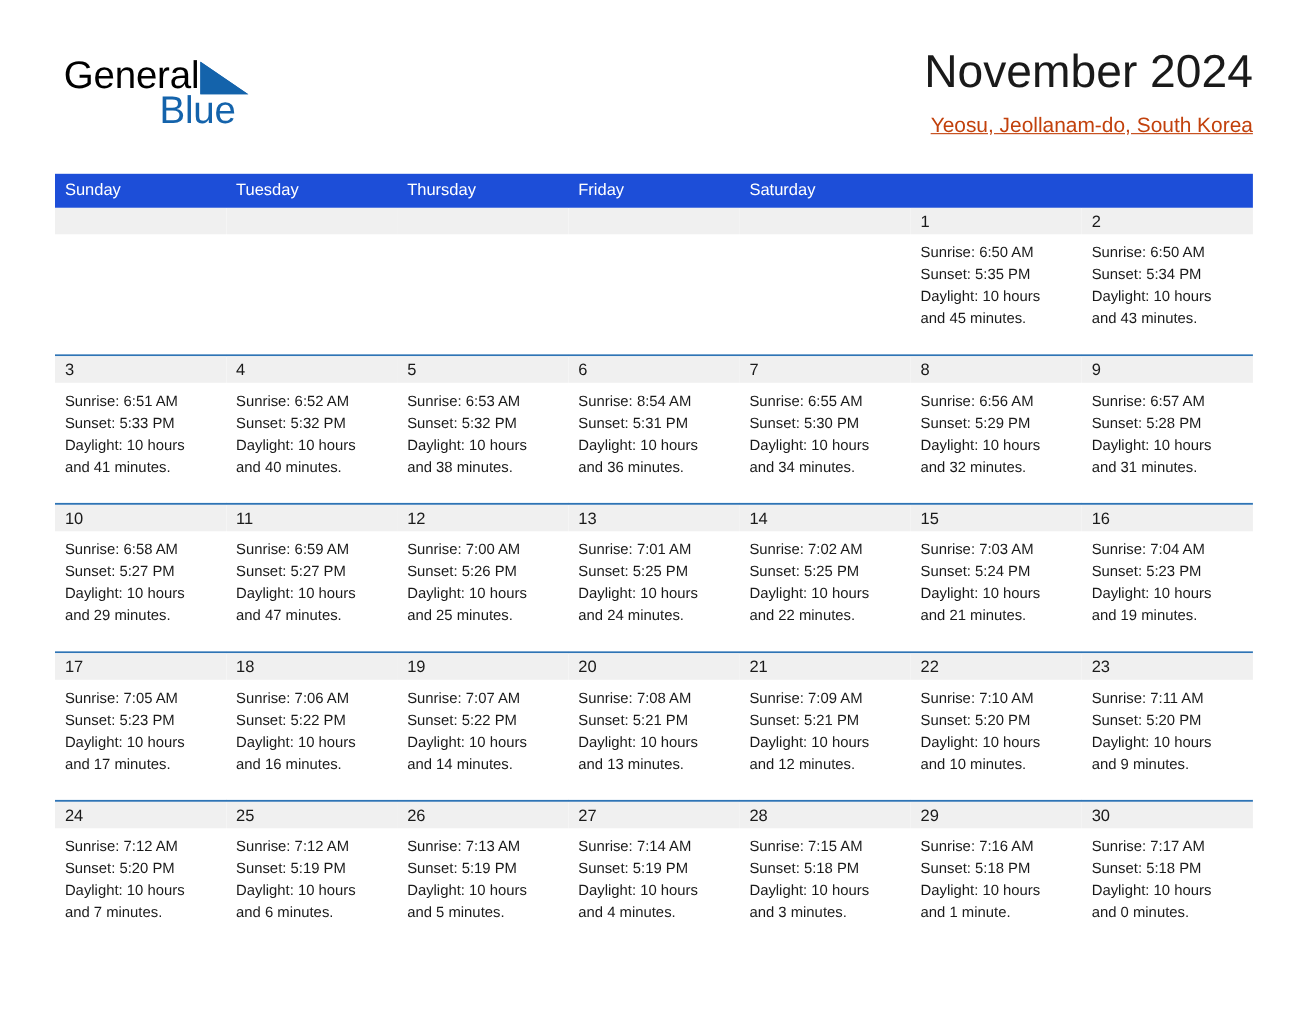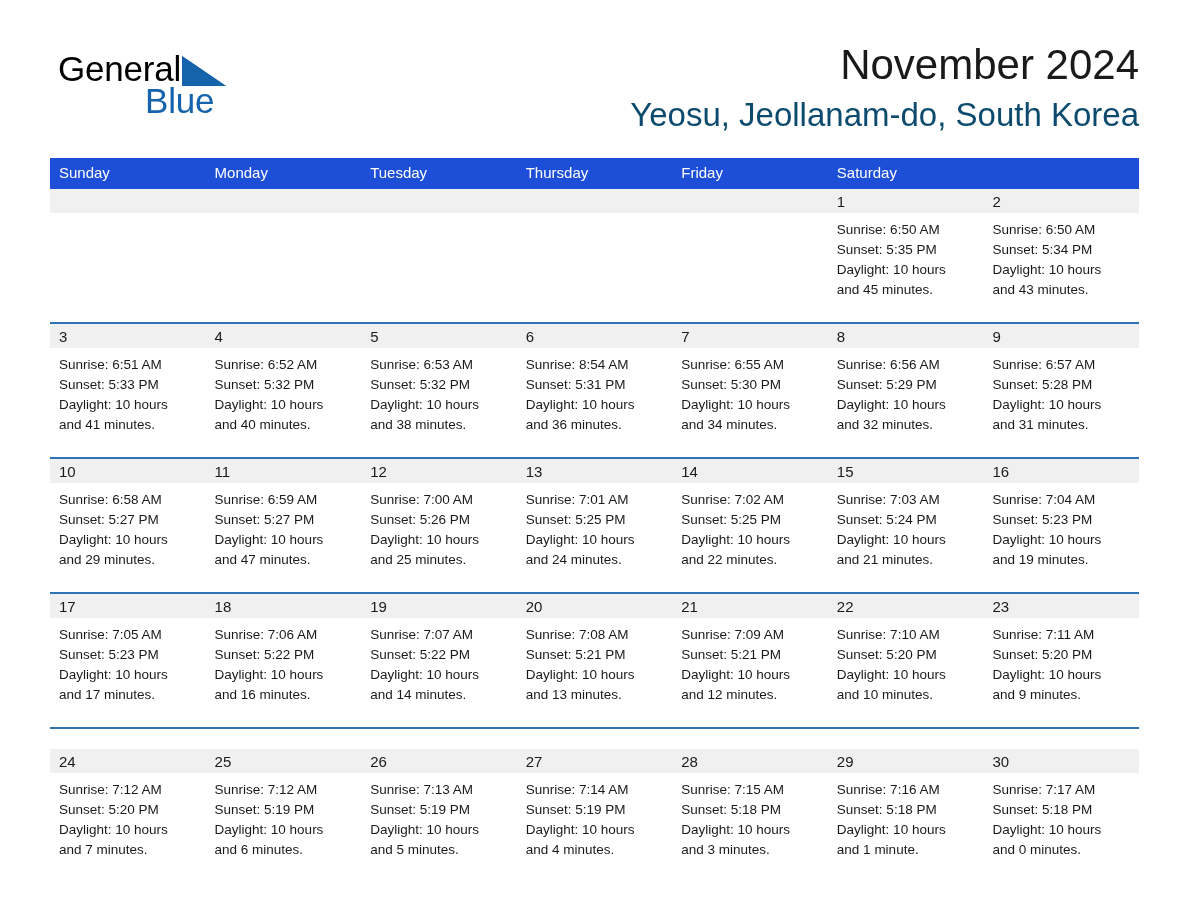--- a/index.html
+++ b/index.html
@@ -73,26 +73,27 @@
   }
   .cal-title {
     font-size: 42px;
     line-height: 50px;
     font-weight: normal;
     color: #1a1a1a;
     margin: 0;
     white-space: nowrap;
   }
   .cal-subtitle {
-    font-size: 33px;
+    font-size: 19px;
     line-height: 34px;
     font-weight: normal;
-    color: #0c4a6e;
+    color: #c2410c;
     margin: 8px 0 0 0;
     white-space: nowrap;
+    text-decoration: underline;
   }
 
   
   .calendar {
     position: absolute;
     left: 50px;
     top: 158px;
     width: 1089px;
   }
   .weekday-header {
@@ -137,21 +138,20 @@
     padding: 7px 10px 0 9px;
     font-size: 13.5px;
     line-height: 20px;
     color: #1a1a1a;
   }
   .day-body div {
     white-space: nowrap;
   }
   .week-row.last .day-cell {
     min-height: 118px;
-    margin-top: 20px;
   }
 </style>
 </head>
 <body>
 
 <div class="page">
 
   <div class="masthead">
 
     <div class="logo">
@@ -169,21 +169,20 @@
       <h1 class="cal-title">November 2024</h1>
       <h2 class="cal-subtitle">Yeosu, Jeollanam-do, South Korea</h2>
     </div>
 
   </div>
 
   <div class="calendar">
 
     <div class="weekday-header">
       <div class="weekday">Sunday</div>
-      <div class="weekday">Monday</div>
       <div class="weekday">Tuesday</div>
       <div class="weekday">Thursday</div>
       <div class="weekday">Friday</div>
       <div class="weekday">Saturday</div>
     </div>
 
     <div id="weeks-container">
         <div class="week-row first">
           <div class="day-cell empty">
             <div class="day-num-band"></div>

